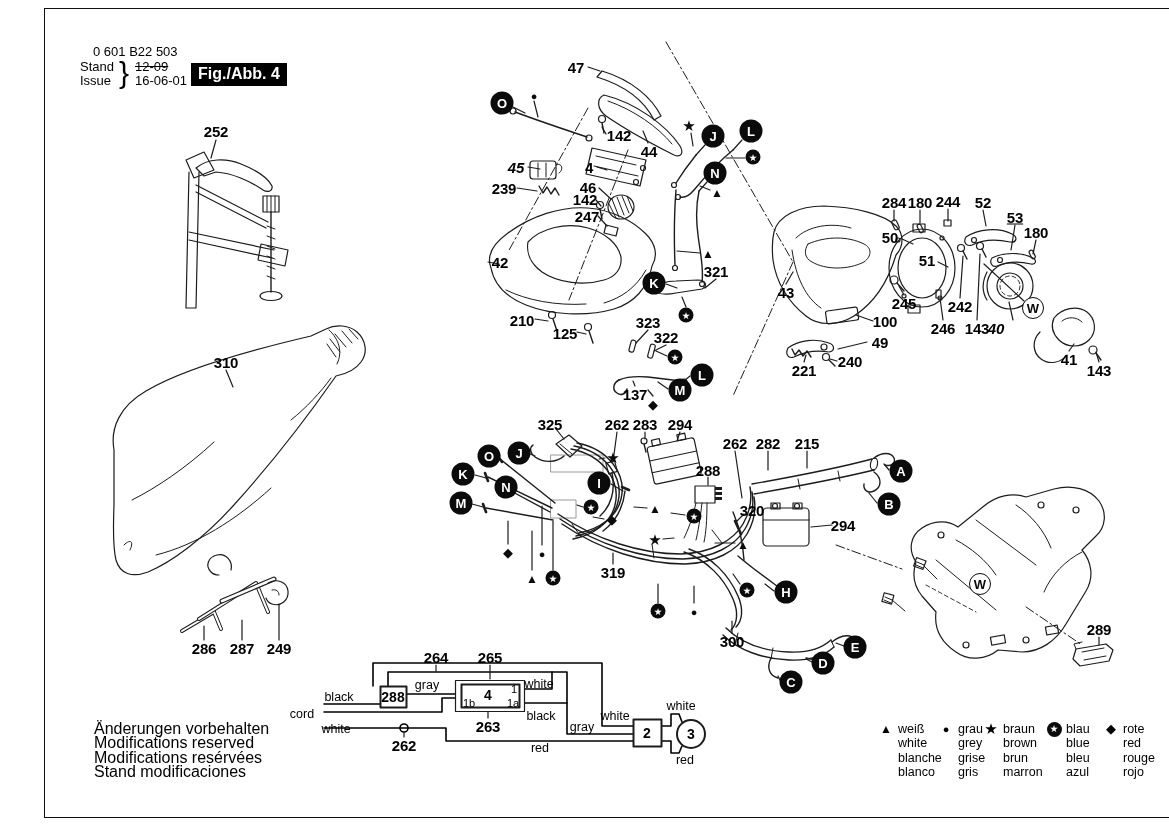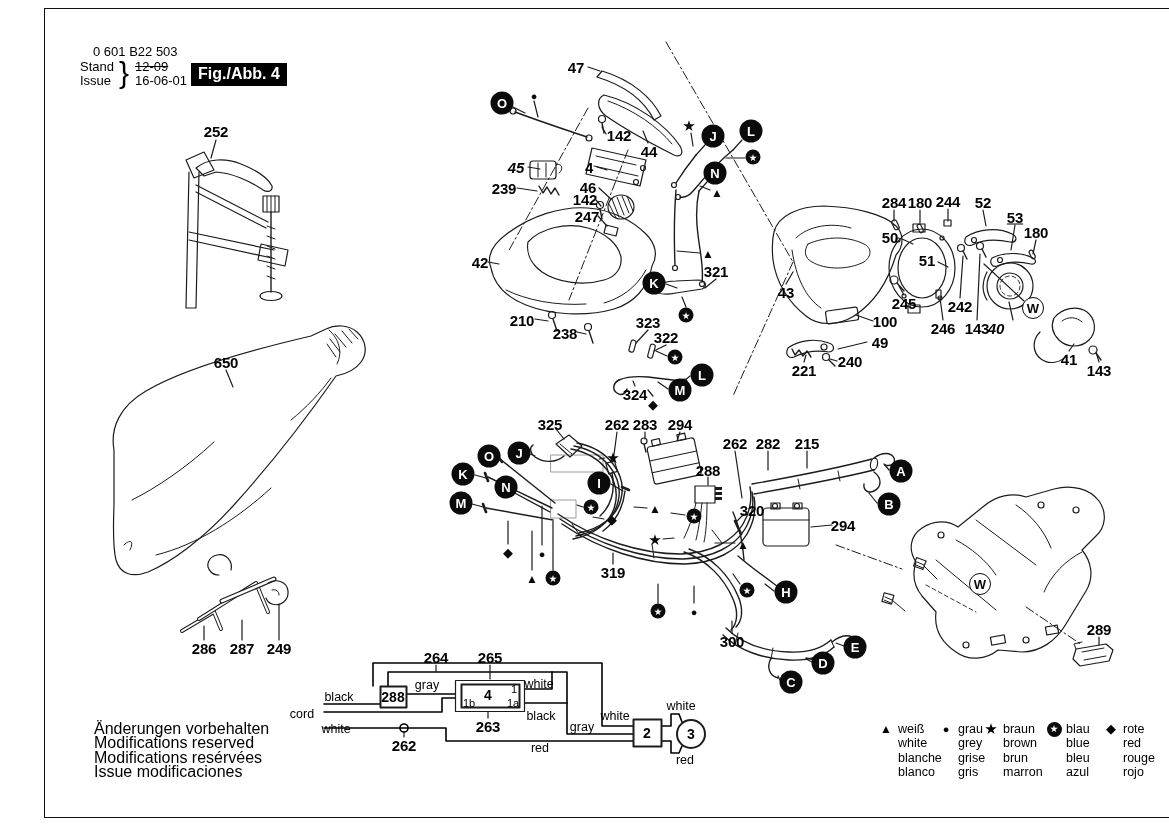--- a/index.html
+++ b/index.html
@@ -342,40 +342,40 @@
     <div class="hline" style="left:44px;top:59px;">Stand</div>
     <div class="hline" style="left:44px;top:73px;text-align:center;">Issue</div>
     <div class="brace" style="left:83px;top:56px;">}</div>
     <div class="hline strike" style="left:99px;top:59px;">12-09</div>
     <div class="hline" style="left:99px;top:73px;">16-06-01</div>
     <div class="figbox">Fig./Abb. 4</div>
   </div>
 
   <div id="layers">
       <div class="plabel" style="left: 180px; top: 131px;">252</div>
-      <div class="plabel" style="left: 190px; top: 362px;">650</div>
+      <div class="plabel" style="left: 190px; top: 362px;">310</div>
       <div class="plabel" style="left: 168px; top: 648px;">286</div>
       <div class="plabel" style="left: 206px; top: 648px;">287</div>
       <div class="plabel" style="left: 243px; top: 648px;">249</div>
       <div class="plabel" style="left: 540px; top: 67px;">47</div>
       <div class="plabel" style="left: 583px; top: 135px;">142</div>
       <div class="plabel" style="left: 613px; top: 151px;">44</div>
       <div class="plabel" style="left: 480px; top: 167px; font-style: italic;">45</div>
       <div class="plabel" style="left: 553px; top: 167px;">4</div>
       <div class="plabel" style="left: 468px; top: 188px;">239</div>
       <div class="plabel" style="left: 552px; top: 187px;">46</div>
       <div class="plabel" style="left: 549px; top: 199px;">142</div>
       <div class="plabel" style="left: 551px; top: 216px;">247</div>
-      <div class="plabel" style="left: 444px; top: 262px;">42</div>
+      <div class="plabel" style="left: 464px; top: 262px;">42</div>
       <div class="plabel" style="left: 486px; top: 320px;">210</div>
-      <div class="plabel" style="left: 529px; top: 333px;">238</div>
+      <div class="plabel" style="left: 529px; top: 333px;">125</div>
       <div class="plabel" style="left: 680px; top: 271px;">321</div>
       <div class="plabel" style="left: 612px; top: 322px;">323</div>
       <div class="plabel" style="left: 630px; top: 337px;">322</div>
-      <div class="plabel" style="left: 599px; top: 394px;">324</div>
+      <div class="plabel" style="left: 599px; top: 394px;">137</div>
       <div class="plabel" style="left: 750px; top: 292px;">43</div>
       <div class="plabel" style="left: 858px; top: 202px;">284</div>
       <div class="plabel" style="left: 884px; top: 202px;">180</div>
       <div class="plabel" style="left: 912px; top: 201px;">244</div>
       <div class="plabel" style="left: 947px; top: 202px;">52</div>
       <div class="plabel" style="left: 979px; top: 217px; text-decoration: underline;">53</div>
       <div class="plabel" style="left: 1000px; top: 232px;">180</div>
       <div class="plabel" style="left: 854px; top: 237px;">50</div>
       <div class="plabel" style="left: 891px; top: 260px;">51</div>
       <div class="plabel" style="left: 868px; top: 303px;">245</div>
@@ -582,15 +582,15 @@
           <span class="legend-sym"></span>
           <span>rojo</span>
         </div>
       </div>
     </div>
 
   <div id="footer">
       <div>Änderungen vorbehalten</div>
       <div>Modifications reserved</div>
       <div>Modifications resérvées</div>
-      <div>Issue modificaciones</div>
+      <div>Stand modificaciones</div>
     </div>
 </div>
 
 </body></html>

